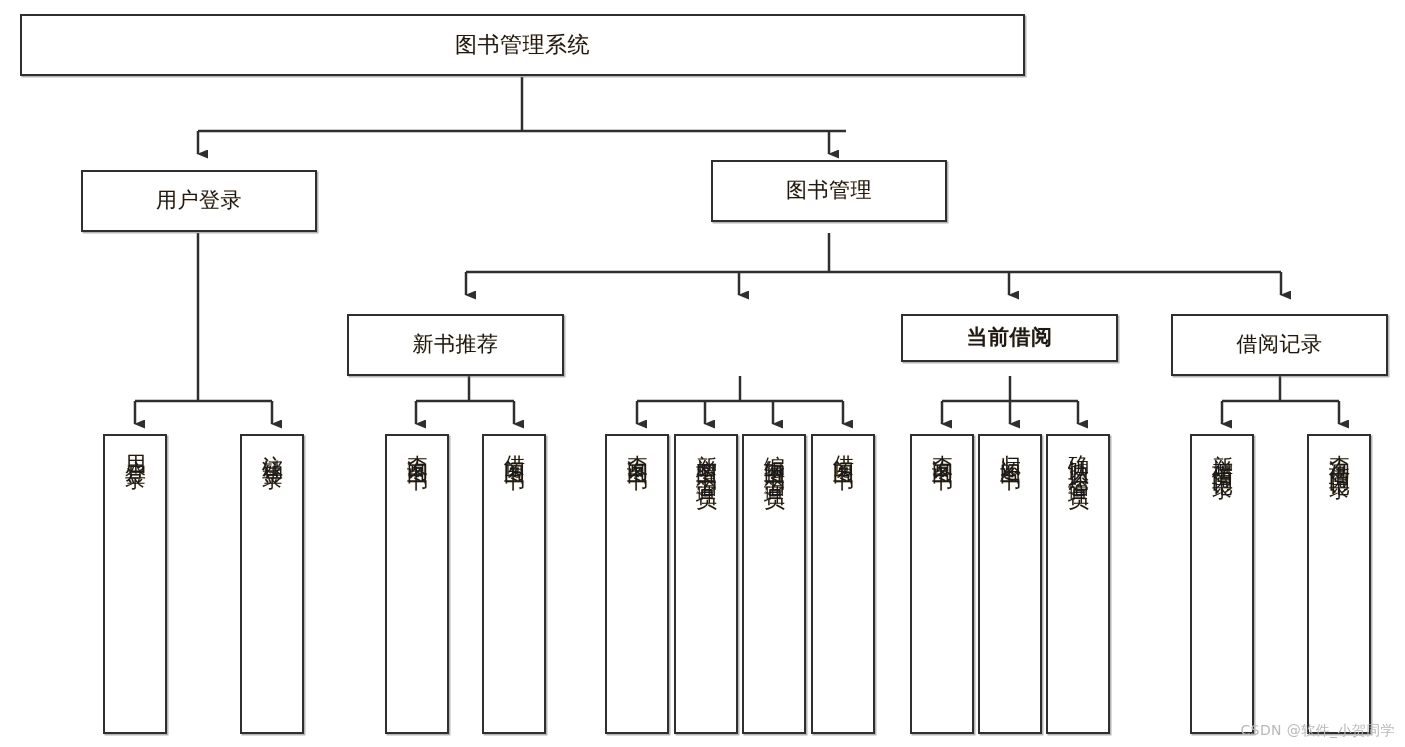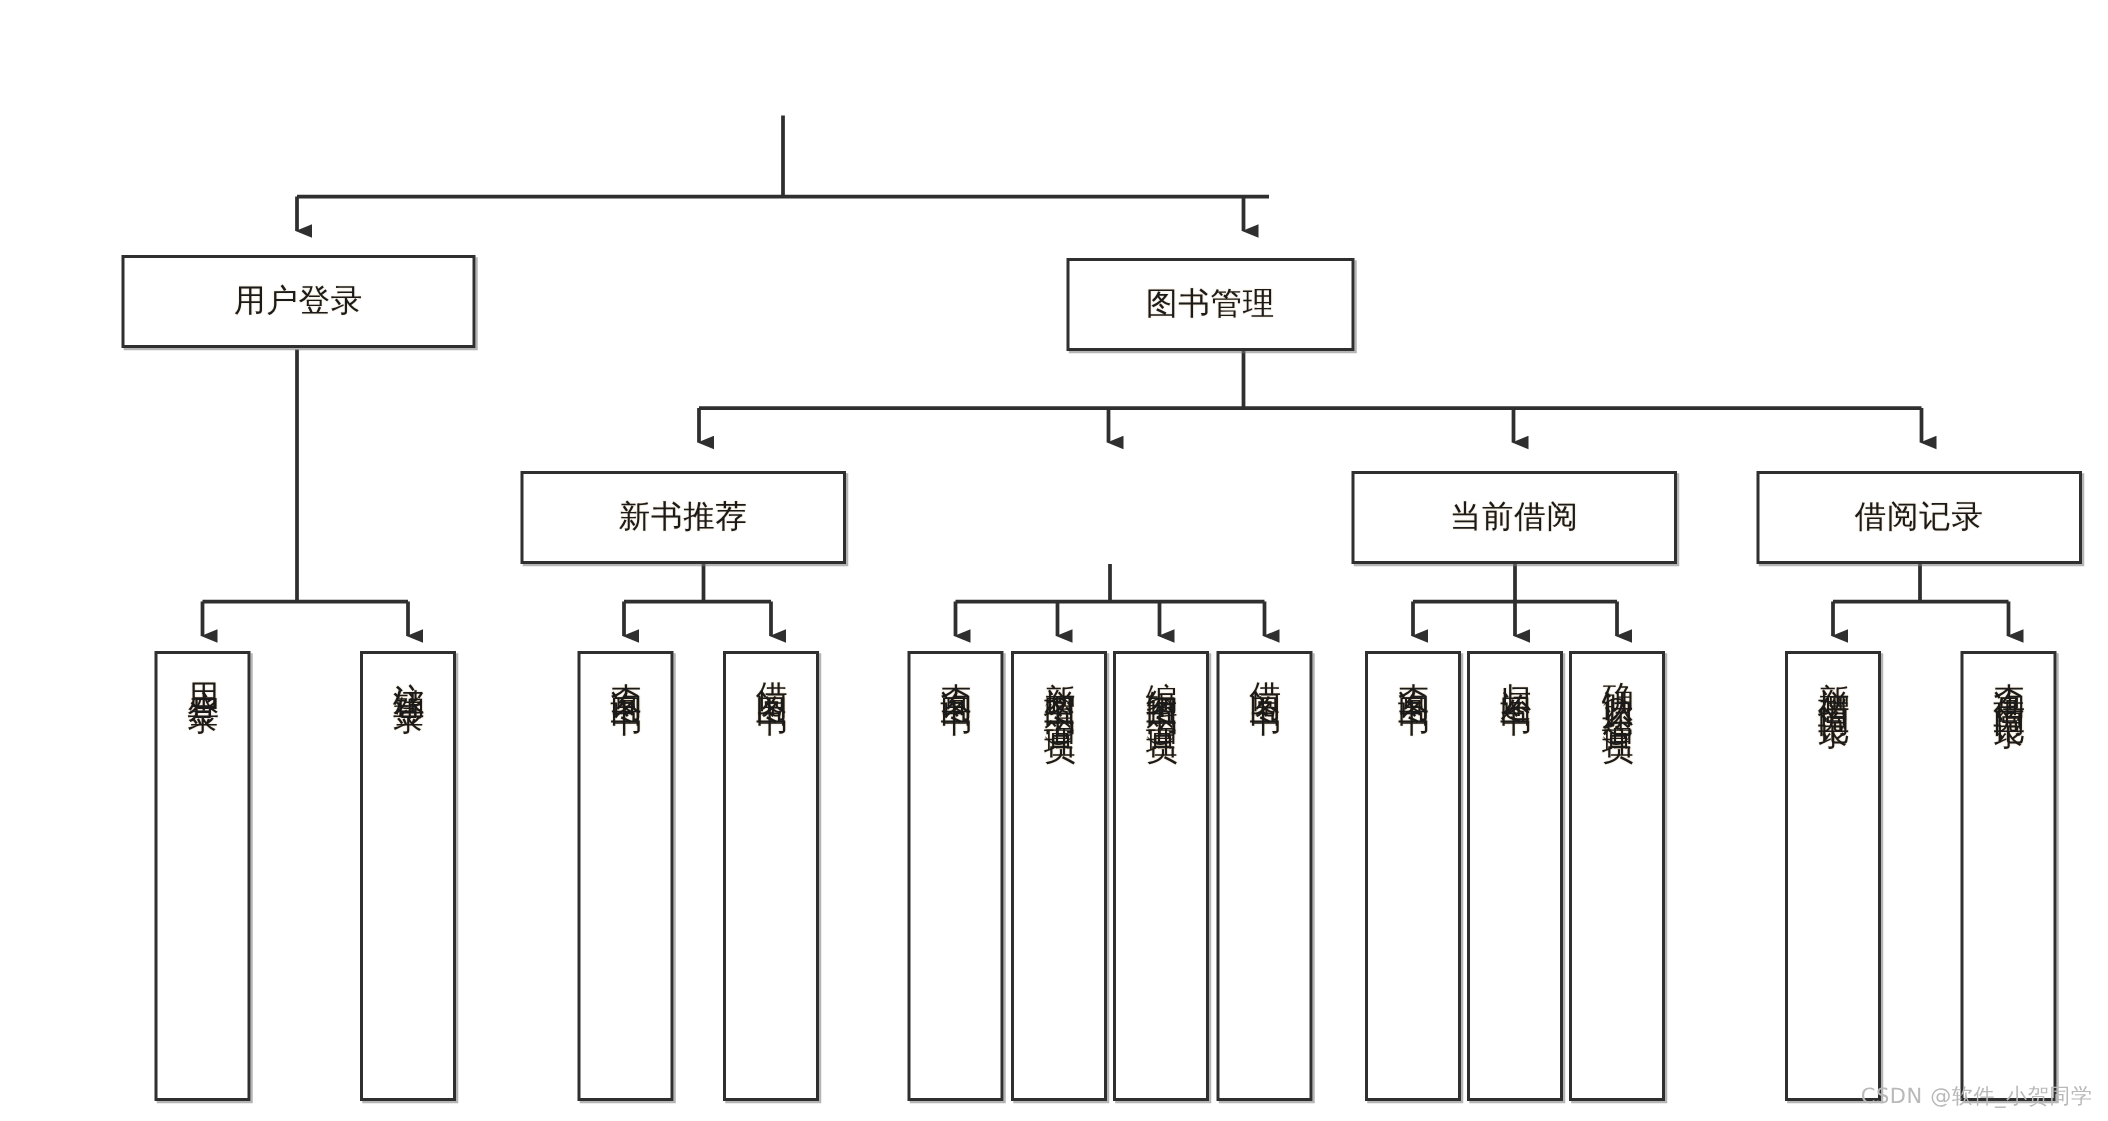--- a/index.html
+++ b/index.html
@@ -101,32 +101,35 @@
       <path d="M1010,401 L1010,424" marker-end="url(#arrow)"></path>
       <path d="M1078,401 L1078,424" marker-end="url(#arrow)"></path>
 
       <path d="M1280,376 L1280,401"></path>
       <path d="M1222,401 L1339,401"></path>
       <path d="M1222,401 L1222,424" marker-end="url(#arrow)"></path>
       <path d="M1339,401 L1339,424" marker-end="url(#arrow)"></path>
     </g>
   </svg>
 
+  <div class="node root" style="left:20px;top:14px;width:1005px;height:62px;">
+    <span class="label">图书管理系统</span>
+  </div>
 
   <div class="node" style="left:81px;top:170px;width:236px;height:62px;">
     <span class="label">用户登录</span>
   </div>
-  <div class="node" style="left:711px;top:172px;width:192px;height:62px;">
+  <div class="node" style="left:711px;top:160px;width:236px;height:62px;">
     <span class="label">图书管理</span>
   </div>
 
   <div class="node" style="left:347px;top:314px;width:217px;height:62px;">
     <span class="label">新书推荐</span>
   </div>
-  <div class="node" style="left:901px;top:314px;width:217px;height:62px;">
+  <div class="node" style="left:901px;top:314px;width:217px;height:48px;font-weight:bold;">
     <span class="label">当前借阅</span>
   </div>
   <div class="node" style="left:1171px;top:314px;width:217px;height:62px;">
     <span class="label">借阅记录</span>
   </div>
 
   <div class="node vertical" style="left:103px;top:434px;width:64px;height:300px;">
     <span class="label">用户登录</span>
   </div>
   <div class="node vertical" style="left:240px;top:434px;width:64px;height:300px;">

